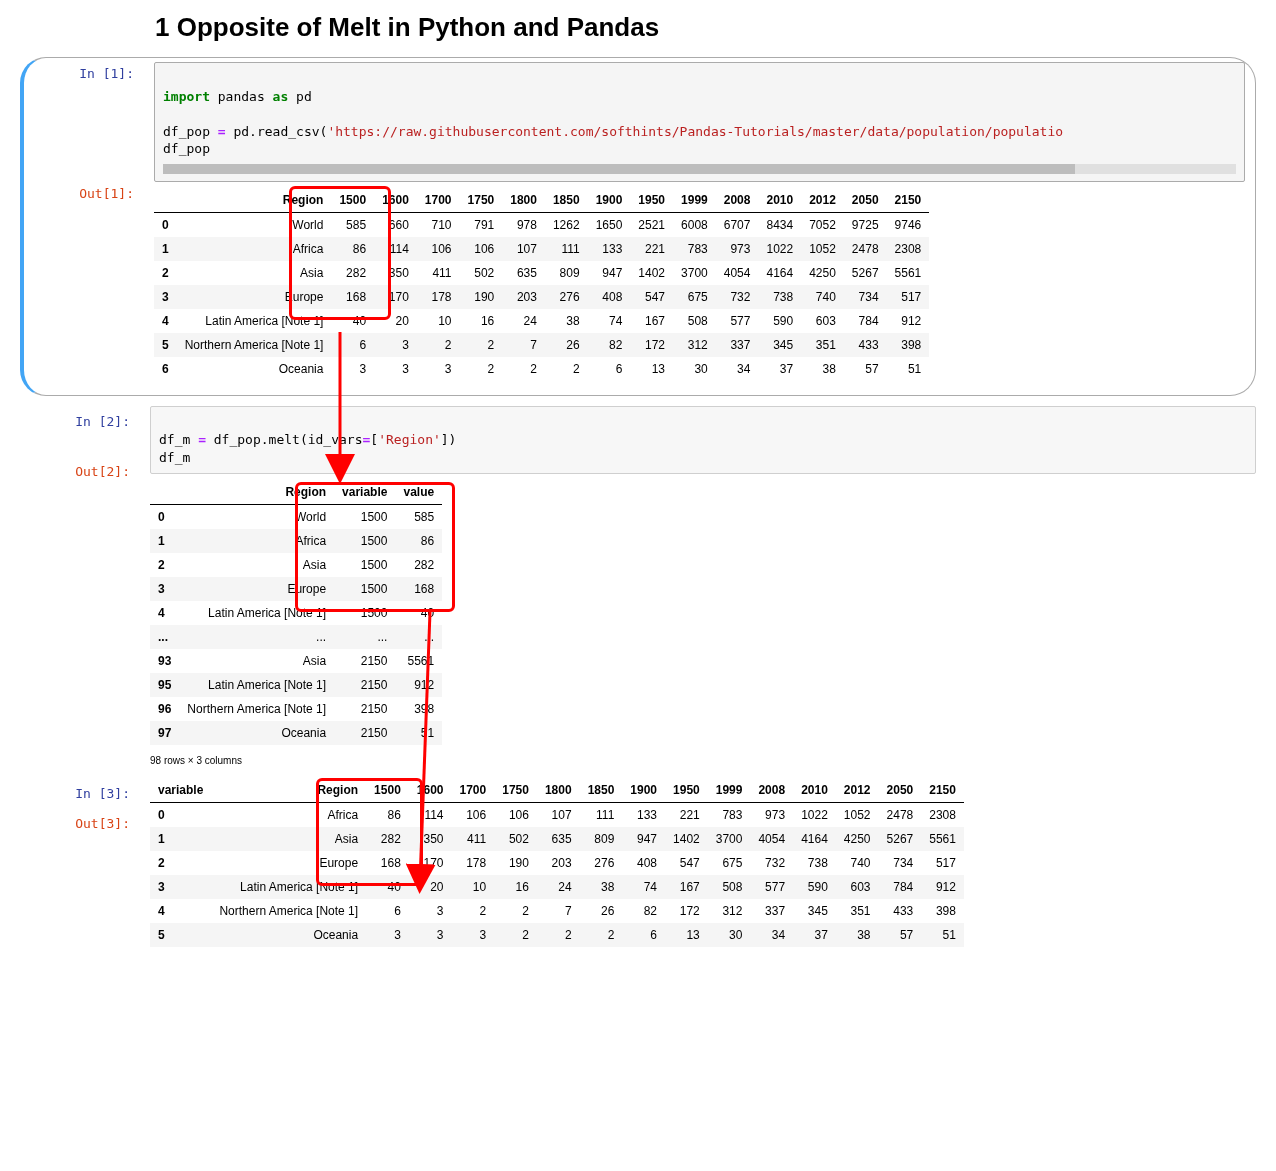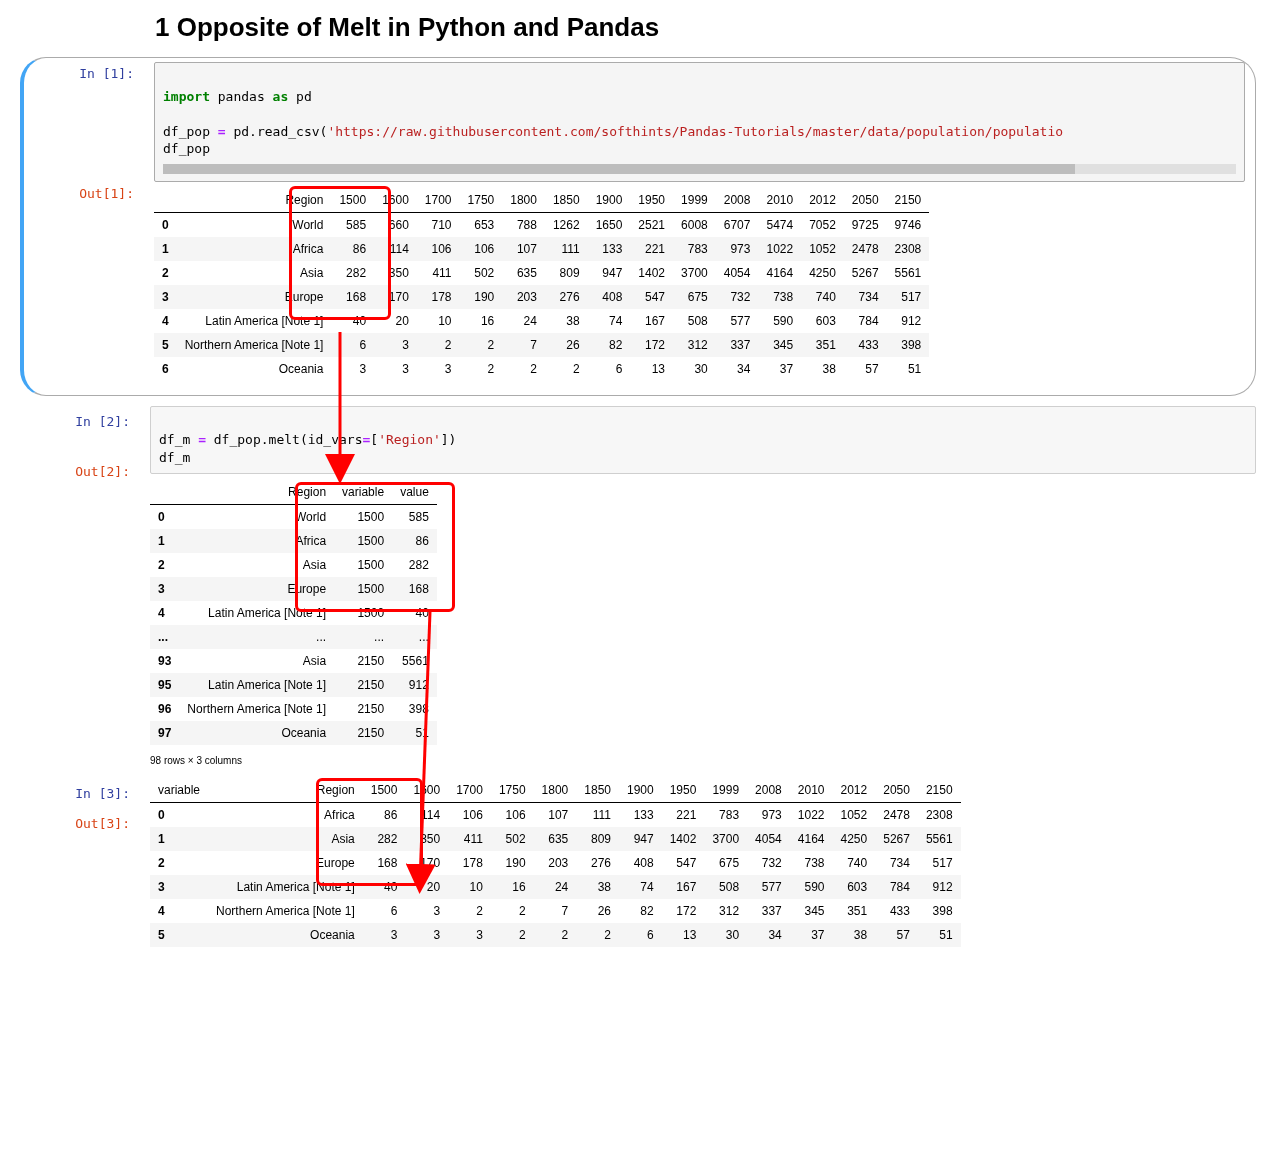--- a/index.html
+++ b/index.html
@@ -12,21 +12,21 @@
   .prompt.out{color:#D84315;}
   .input-area,.output-area{margin-left:130px;}
   .code-box{border:1px solid #cfcfcf;border-radius:2px;background:#f7f7f7;padding:7px 8px;font-family:"DejaVu Sans Mono",Menlo,Consolas,monospace;font-size:13px;line-height:1.35;white-space:pre;overflow:hidden;position:relative;}
   .cell.selected .code-box{background:#f5f5f5;border-color:#ababab;}
   .scrollbar{height:10px;margin-top:6px;background:#e0e0e0;position:relative;}
   .scrollbar .thumb{position:absolute;left:0;top:0;height:100%;width:85%;background:#bdbdbd;}
   .tok-kw{color:#008000;font-weight:700;}
   .tok-op{color:#AA22FF;font-weight:700;}
   .tok-str{color:#BA2121;}
   table.df{border-collapse:collapse;margin:6px 0 10px 0;font-size:12px;}
-  table.df thead th{border-bottom:1px solid #000;padding:5px 8px;text-align:right;font-weight:400;white-space:nowrap;}
+  table.df thead th{border-bottom:1px solid #000;padding:5px 8px;text-align:right;font-weight:700;white-space:nowrap;}
   table.df tbody th{padding:5px 8px;text-align:left;font-weight:700;}
   table.df tbody td{padding:5px 8px;text-align:right;white-space:nowrap;}
   table.df tbody tr:nth-child(even){background:#f5f5f5;}
   .summary{font-size:10px;margin:4px 0 12px 0;}
   
   .anno{position:absolute;border:3px solid #ff0000;border-radius:6px;pointer-events:none;box-sizing:border-box;}
   svg.arrows{position:absolute;left:0;top:0;pointer-events:none;}
 </style>
 </head>
 <body>
@@ -68,28 +68,28 @@
               <th>2150</th>
             </tr>
           </thead>
         <tbody id="t1b">
             <tr>
               <th>0</th>
               <td style="text-align: right;">World</td>
               <td>585</td>
               <td>660</td>
               <td>710</td>
-              <td>653</td>
-              <td>788</td>
+              <td>791</td>
+              <td>978</td>
               <td>1262</td>
               <td>1650</td>
               <td>2521</td>
               <td>6008</td>
               <td>6707</td>
-              <td>5474</td>
+              <td>8434</td>
               <td>7052</td>
               <td>9725</td>
               <td>9746</td>
             </tr>
             <tr>
               <th>1</th>
               <td style="text-align: right;">Africa</td>
               <td>86</td>
               <td>114</td>
               <td>106</td>

